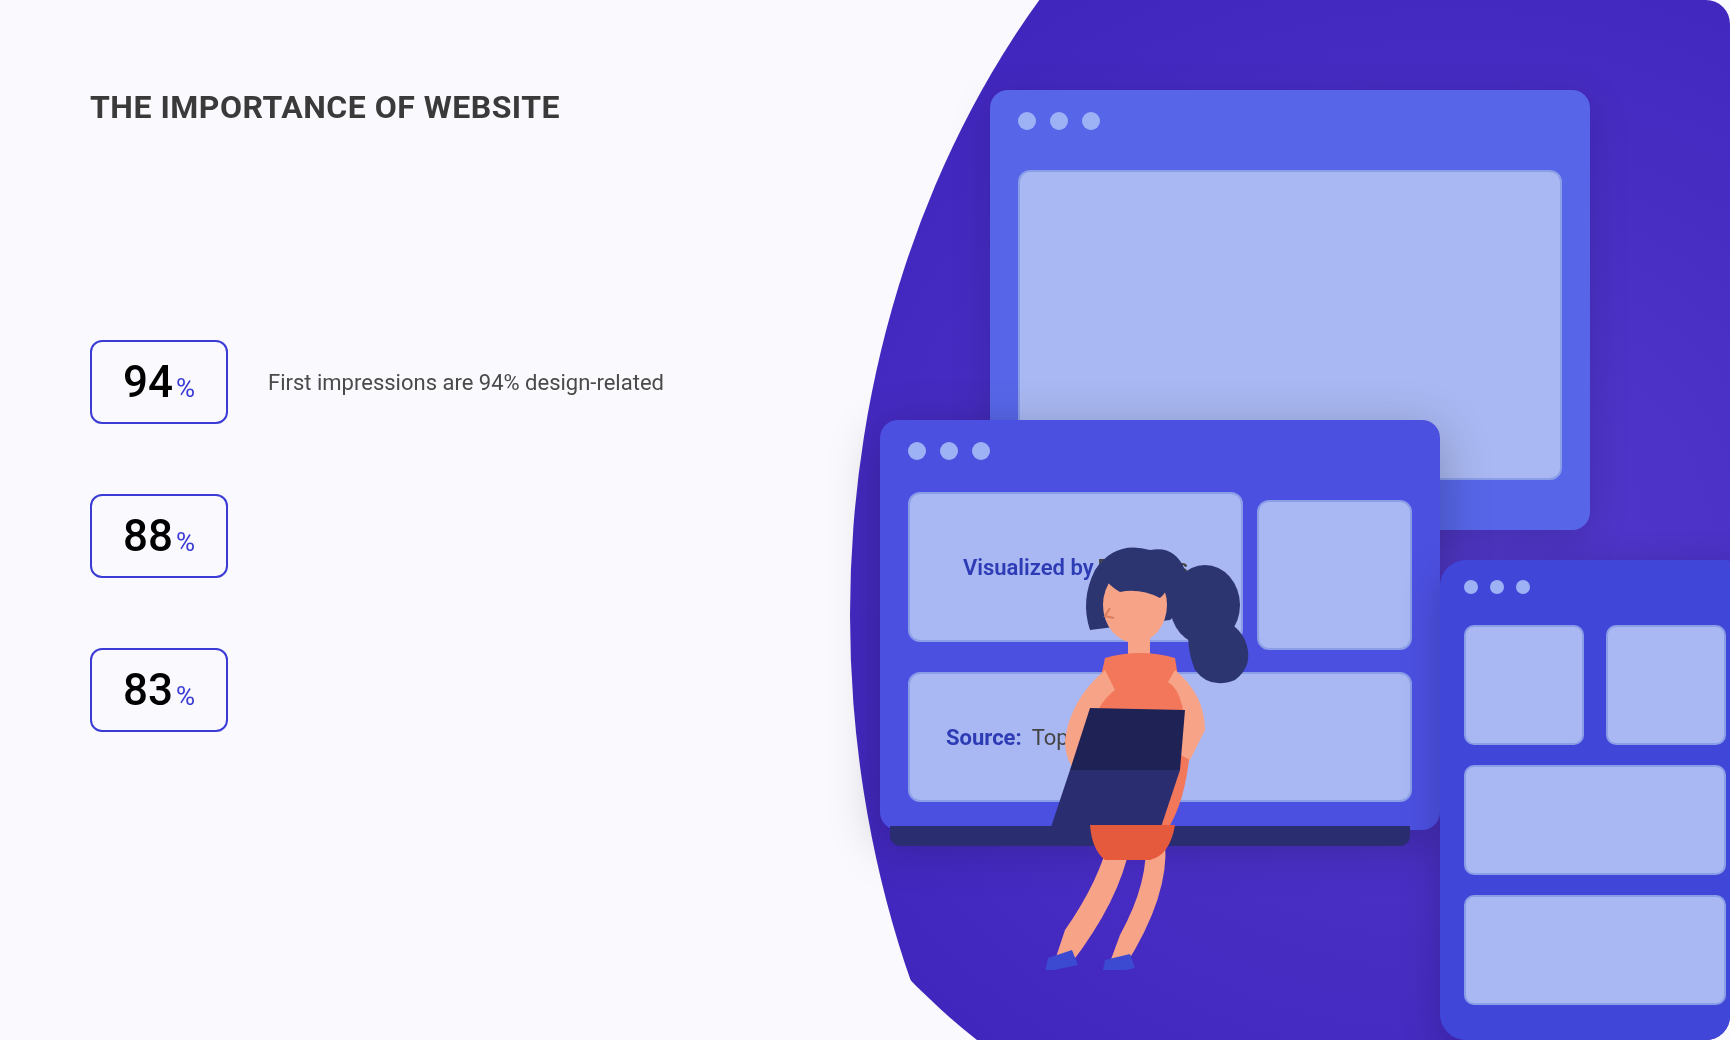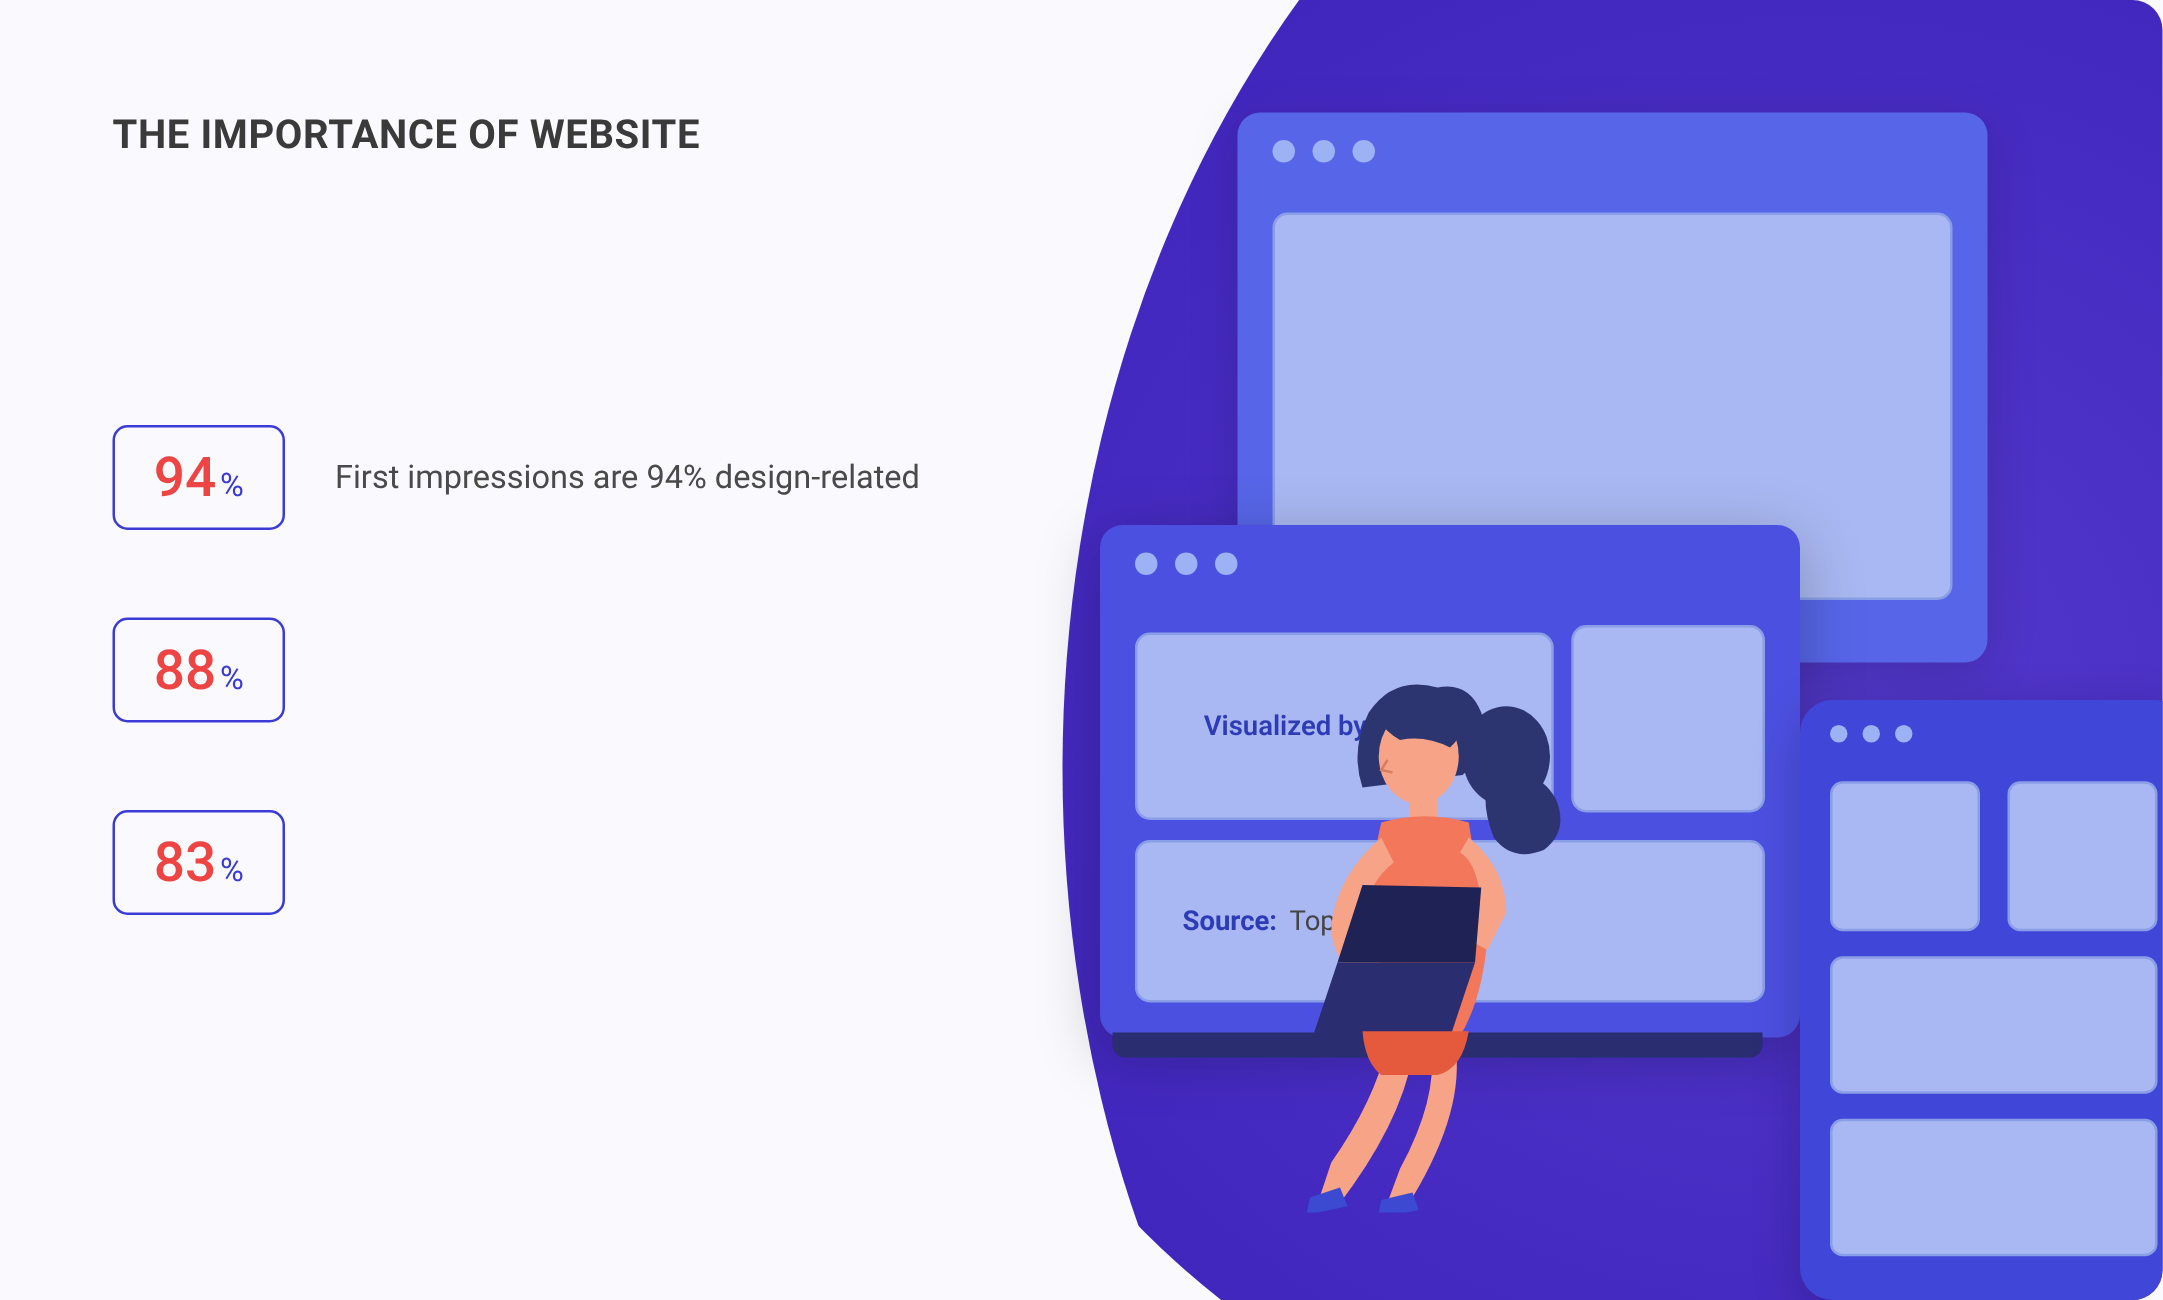--- a/index.html
+++ b/index.html
@@ -50,29 +50,29 @@
       padding: 14px 22px;
       min-width: 138px;
       display: flex;
       align-items: baseline;
       justify-content: center;
       gap: 3px;
     }
     .stat-number {
       font-size: 44px;
       font-weight: 500;
-      color: #ef4444;
+      color: #000000;
     }
     .stat-percent {
       font-size: 26px;
       font-weight: 400;
       color: #3b3bd6;
     }
     .stat-desc {
-      font-size: 26px;
+      font-size: 22px;
       color: #4a4a4a;
       line-height: 1.5;
       max-width: 480px;
     }
     
     .blob {
       position: absolute;
       right: -200px;
       top: -100px;
       width: 1200px;
@@ -140,21 +140,21 @@
       background: #9db2f5;
     }
     .card {
       position: absolute;
       background: #a9b8f2;
       border: 2px solid #8a9ee8;
       border-radius: 12px;
     }
     .card1 {
       left: 28px;
-      top: 86px;
+      top: 72px;
       width: 335px;
       height: 150px;
       display: flex;
       align-items: center;
       justify-content: center;
     }
     .card2 {
       right: 28px;
       top: 80px;
       width: 155px;

